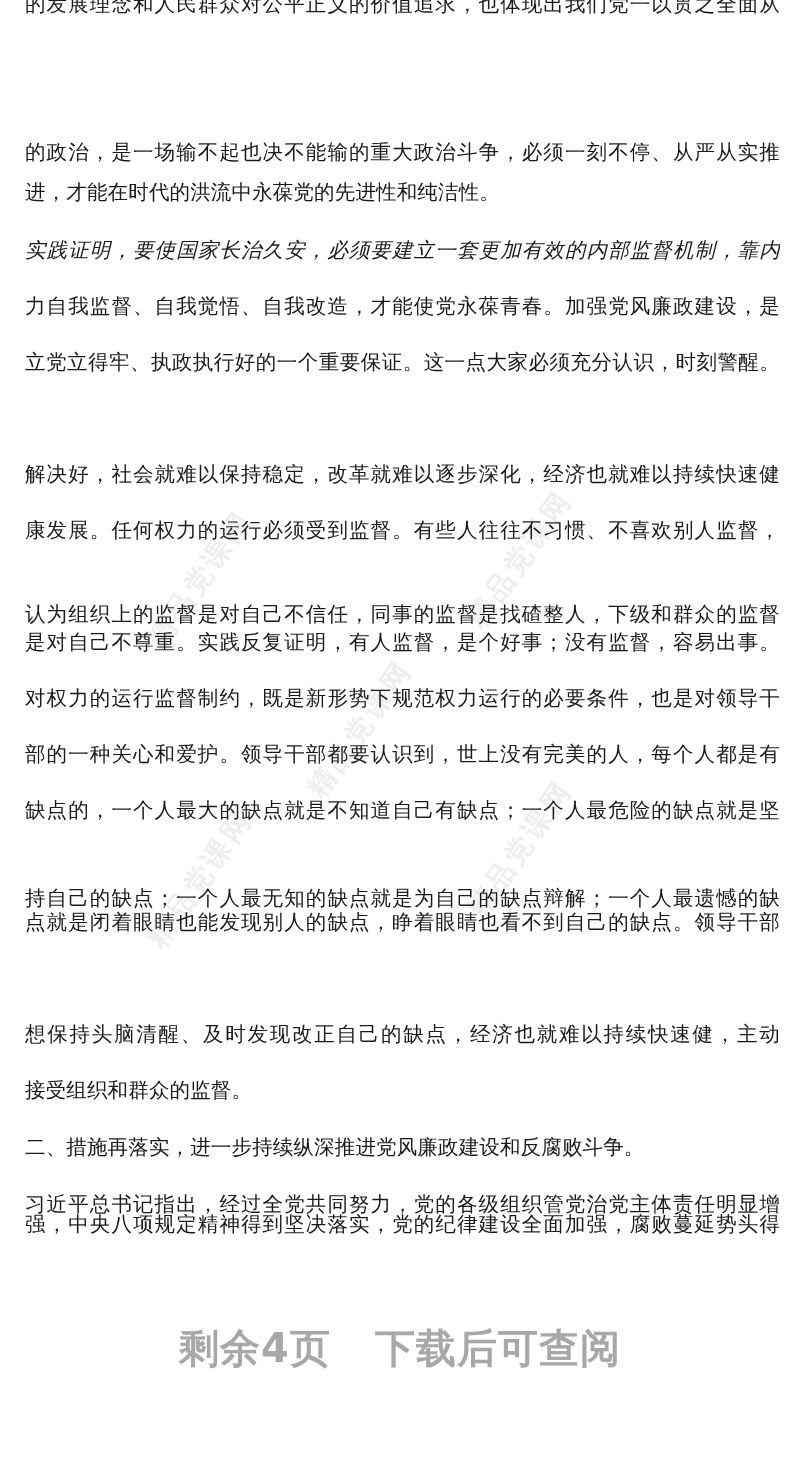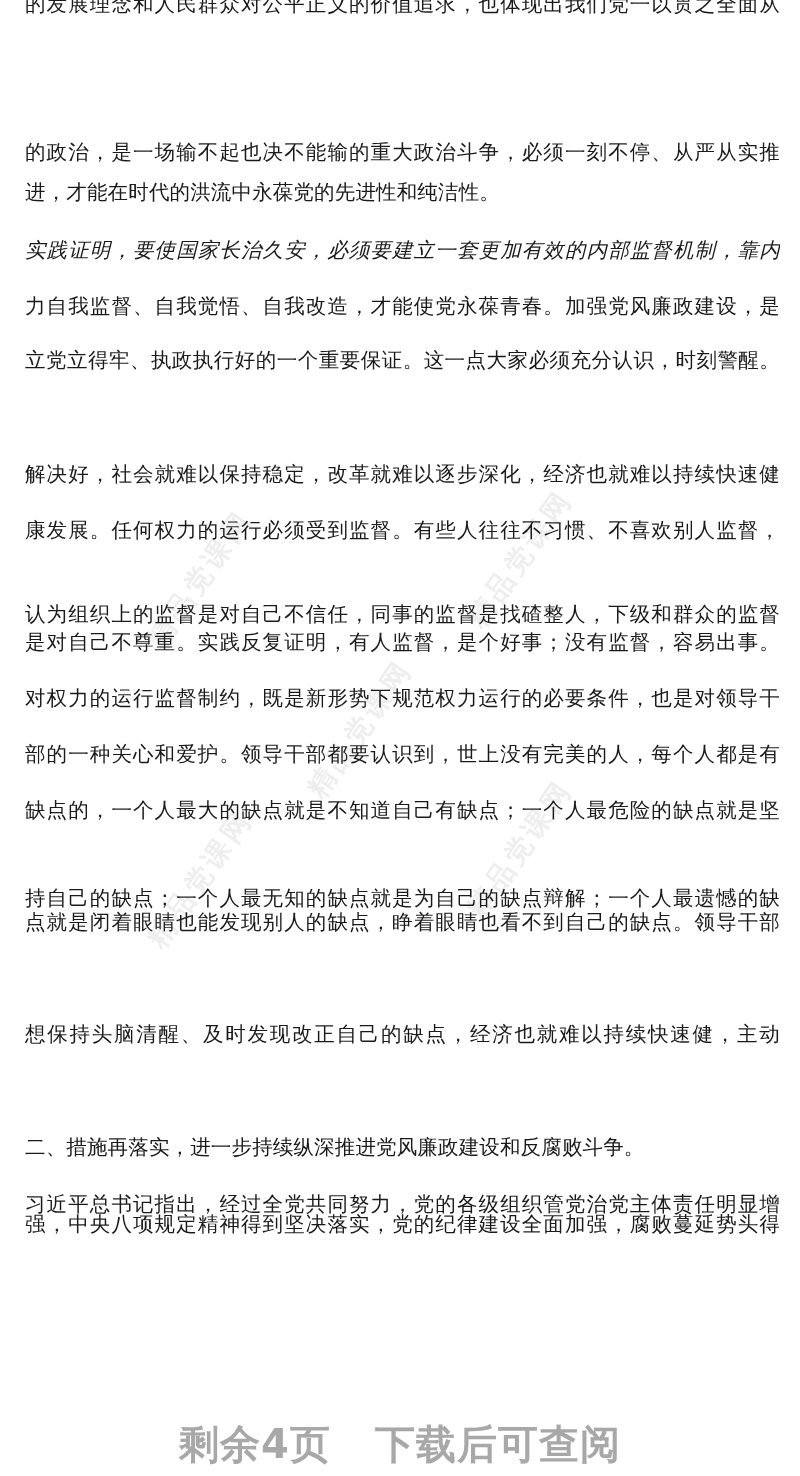--- a/index.html
+++ b/index.html
@@ -44,21 +44,21 @@
       transform: rotate(-55deg);
       transform-origin: center;
       white-space: nowrap;
       letter-spacing: 4px;
       pointer-events: none;
       font-weight: bold;
     }
     .remaining-banner {
       position: absolute;
       left: 0;
-      top: 1416px;
+      top: 1320px;
       width: 800px;
       text-align: center;
       font-size: 40px;
       font-weight: bold;
       color: #a8a8a8;
       letter-spacing: 1px;
       line-height: 56px;
     }
     .remaining-banner .gap {
       display: inline-block;
@@ -74,31 +74,32 @@
   <div class="watermark" style="left:440px; top:540px;">精品党课网</div>
   <div class="watermark" style="left:280px; top:710px;">精品党课网</div>
   <div class="watermark" style="left:120px; top:860px;">精品党课网</div>
   <div class="watermark" style="left:440px; top:830px;">精品党课网</div>
 
   <div class="line" style="top:-10px;">的发展理念和人民群众对公平正义的价值追求，也体现出我们党一以贯之全面从</div>
   <div class="line" style="top:122px;margin-top:16px;">的政治，是一场输不起也决不能输的重大政治斗争，必须一刻不停、从严从实推</div>
   <div class="line short" style="top:178px;">进，才能在时代的洪流中永葆党的先进性和纯洁性。</div>
   <div class="line" style="top:236px;font-style:italic;">实践证明，要使国家长治久安，必须要建立一套更加有效的内部监督机制，靠内</div>
   <div class="line" style="top:292px;">力自我监督、自我觉悟、自我改造，才能使党永葆青春。加强党风廉政建设，是</div>
-  <div class="line" style="top:348px;font-family:Liberation Mono, monospace;">立党立得牢、执政执行好的一个重要保证。这一点大家必须充分认识，时刻警醒。</div>
+  <div class="line" style="top:348px;">立党立得牢、执政执行好的一个重要保证。这一点大家必须充分认识，时刻警醒。</div>
   <div class="line" style="top:460px;">解决好，社会就难以保持稳定，改革就难以逐步深化，经济也就难以持续快速健</div>
   <div class="line" style="top:516px;">康发展。任何权力的运行必须受到监督。有些人往往不习惯、不喜欢别人监督，</div>
   <div class="line" style="top:572px;margin-top:28px;">认为组织上的监督是对自己不信任，同事的监督是找碴整人，下级和群众的监督</div>
   <div class="line" style="top:628px;">是对自己不尊重。实践反复证明，有人监督，是个好事；没有监督，容易出事。</div>
   <div class="line" style="top:684px;">对权力的运行监督制约，既是新形势下规范权力运行的必要条件，也是对领导干</div>
   <div class="line" style="top:796px;">缺点的，一个人最大的缺点就是不知道自己有缺点；一个人最危险的缺点就是坚</div>
   <div class="line" style="top:740px;">部的一种关心和爱护。领导干部都要认识到，世上没有完美的人，每个人都是有</div>
   <div class="line" style="top:884px;">持自己的缺点；一个人最无知的缺点就是为自己的缺点辩解；一个人最遗憾的缺</div>
   <div class="line" style="top:908px;">点就是闭着眼睛也能发现别人的缺点，睁着眼睛也看不到自己的缺点。领导干部</div>
   <div class="line" style="top:1020px;">想保持头脑清醒、及时发现改正自己的缺点，经济也就难以持续快速健，主动</div>
+  <div class="line short" style="top:1076px;">接受组织和群众的监督。</div>
   <div class="line short" style="top:1133px;">二、措施再落实，进一步持续纵深推进党风廉政建设和反腐败斗争。</div>
   <div class="line" style="top:1190px;">习近平总书记指出，经过全党共同努力，党的各级组织管党治党主体责任明显增</div>
   <div class="line" style="top:1210px;">强，中央八项规定精神得到坚决落实，党的纪律建设全面加强，腐败蔓延势头得</div>
 
   <div class="remaining-banner">
     <span>剩余4页</span><span class="gap"></span><span>下载后可查阅</span>
   </div>
 </div>
 
 </body></html>

